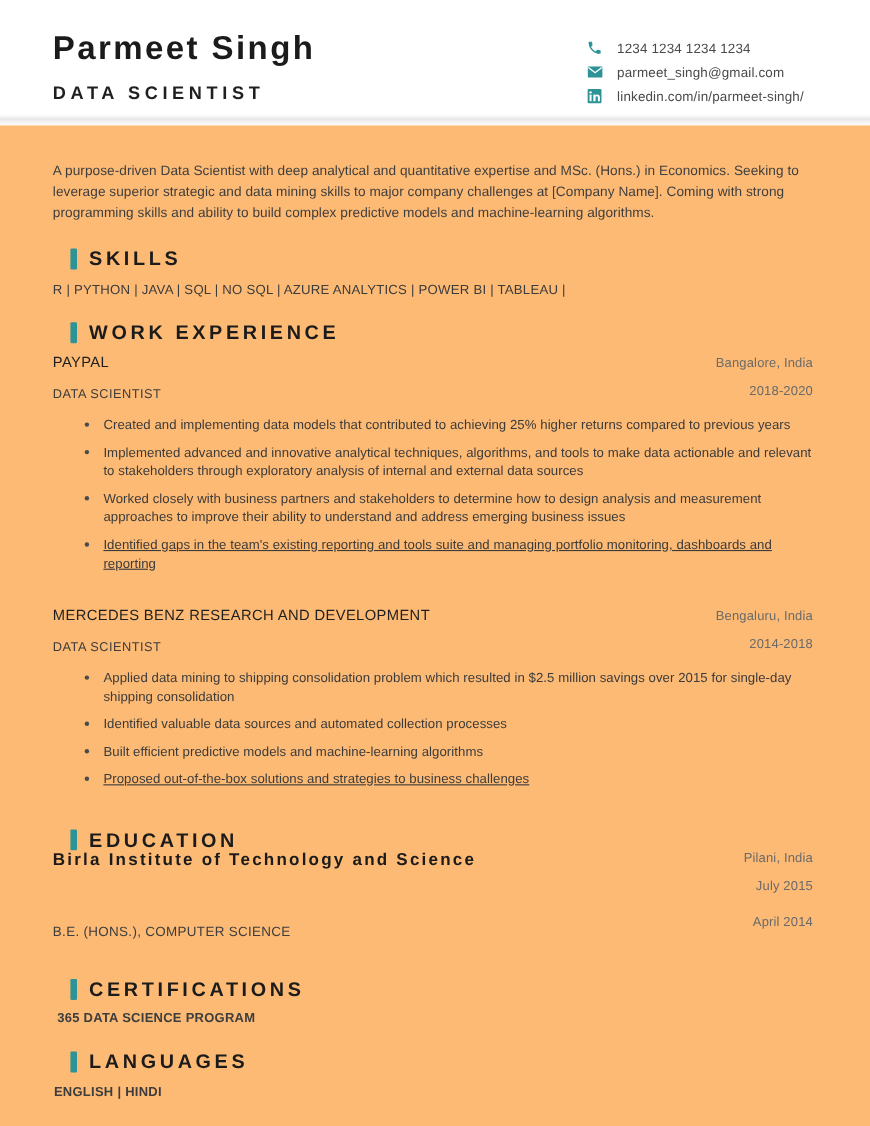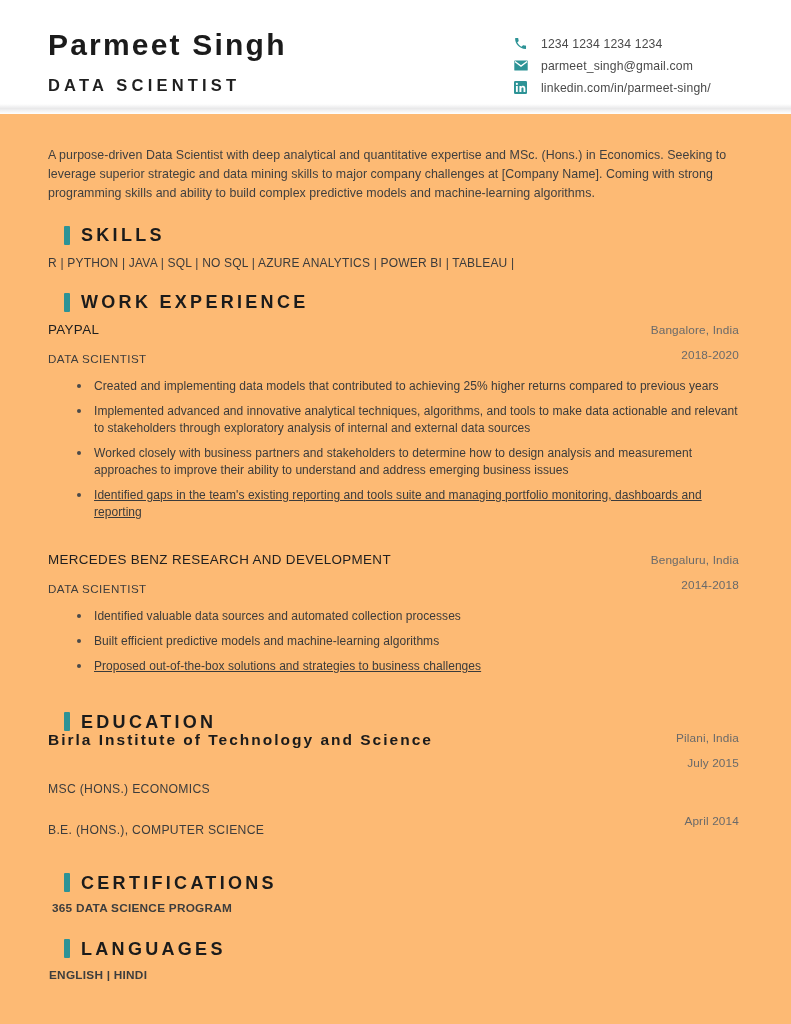--- a/index.html
+++ b/index.html
@@ -44,21 +44,21 @@
     left: 48px;
     top: 76px;
     font-size: 16.5px;
     font-weight: 600;
     letter-spacing: 4.2px;
     color: #1f1f1f;
     white-space: nowrap;
   }
   .contact {
     position: absolute;
-    left: 514px;
+    left: 534px;
     top: 36px;
     display: flex;
     flex-direction: column;
     gap: 7px;
   }
   .contact-row {
     display: flex;
     align-items: center;
     height: 15px;
   }
@@ -316,20 +316,21 @@
           <div class="job-left">
             <div class="org">MERCEDES BENZ RESEARCH AND DEVELOPMENT</div>
             <div class="job-title">DATA SCIENTIST</div>
           </div>
           <div class="job-right">
             <div class="loc">Bengaluru, India</div>
             <div class="dates">2014-2018</div>
           </div>
         </div>
         <ul class="bullets">
+          <li>Applied data mining to shipping consolidation problem which resulted in $2.5 million savings over 2015 for single-day shipping consolidation</li>
           <li>Identified valuable data sources and automated collection processes</li>
           <li>Built efficient predictive models and machine-learning algorithms</li>
           <li>Proposed out-of-the-box solutions and strategies to business challenges</li>
         </ul>
       </div>
     </div>
 
     <div class="section" style="margin-top:37px;">
       <div class="sec-head">
         <span class="sec-bar"></span>
@@ -337,21 +338,20 @@
       </div>
 
       <div class="job-row" style="margin-top:0;gap:43px;">
         <div class="edu-school">Birla Institute of Technology and Science</div>
         <div class="edu-right">
           <div class="loc">Pilani, India</div>
           <div class="dates">July 2015</div>
         </div>
       </div>
 
-      <div class="edu-degree" style="margin-top:12px;">MSC (HONS.) ECONOMICS</div>
 
       <div class="job-row" style="margin-top:27px;">
         <div class="edu-degree">B.E. (HONS.), COMPUTER SCIENCE</div>
         <div class="edu-right">
           <div class="loc" style="margin-top:-9px;">April 2014</div>
         </div>
       </div>
     </div>
 
     <div class="section" style="margin-top:36px;">

